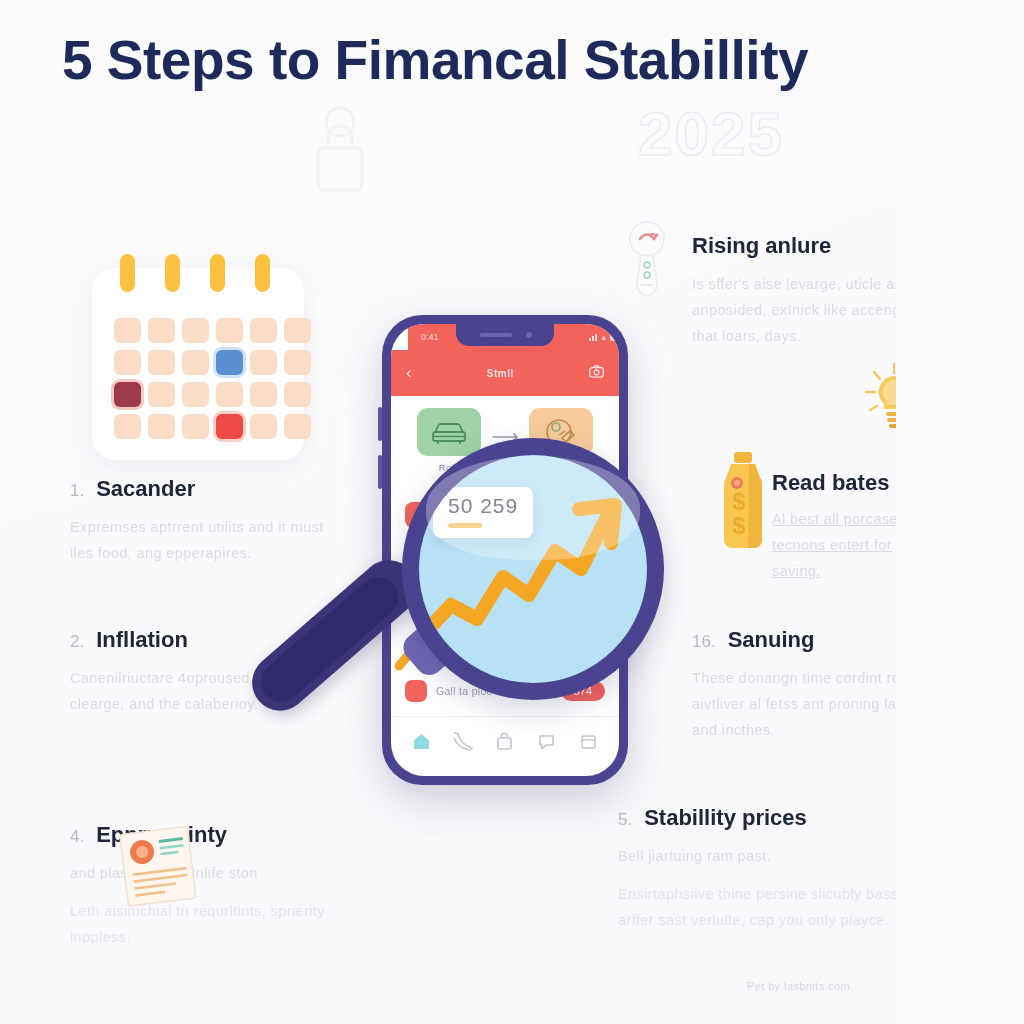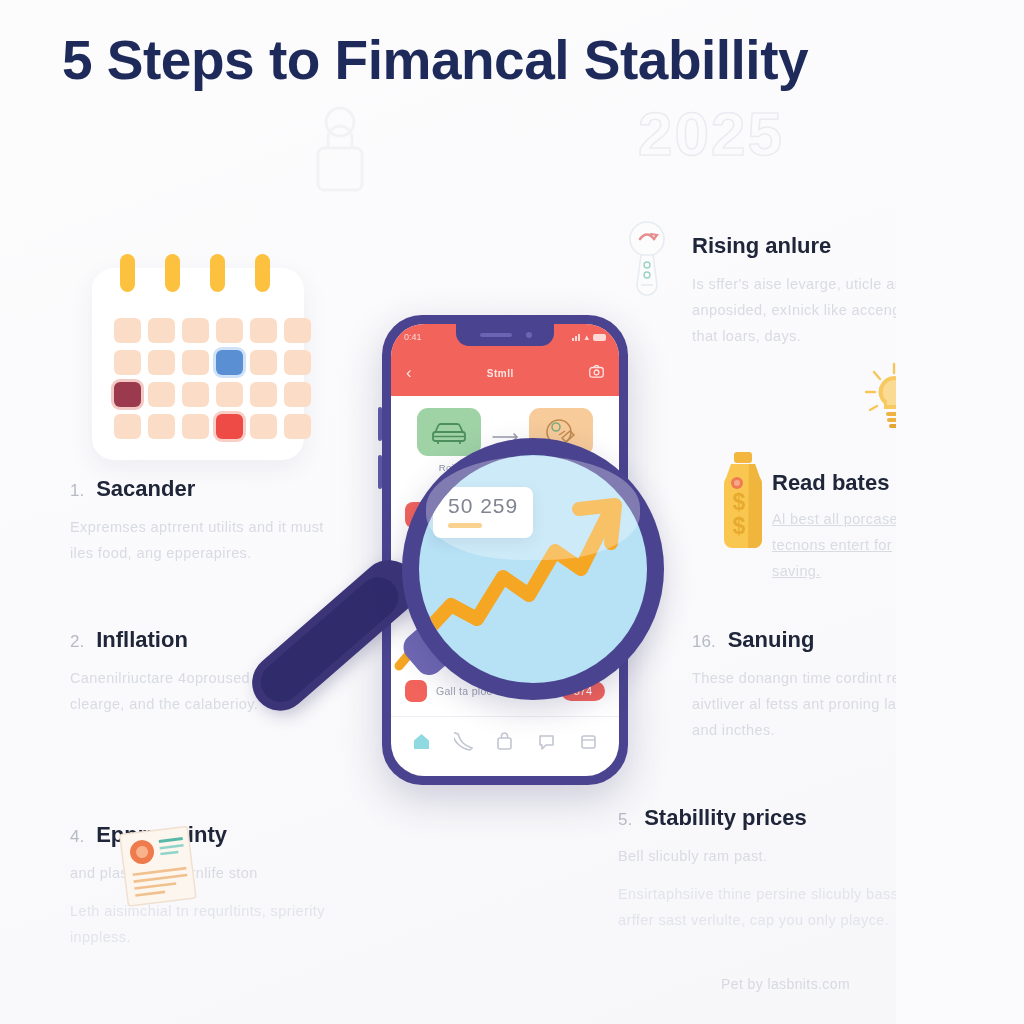--- a/index.html
+++ b/index.html
@@ -94,21 +94,21 @@
   }
   .notch{
     position:absolute;left:50%;transform:translateX(-50%);top:0;
     width:98px;height:22px;background:#4a4490;
     border-bottom-left-radius:13px;border-bottom-right-radius:13px;z-index:5;
   }
   .notch .speaker{position:absolute;left:24px;top:9px;width:32px;height:4px;border-radius:2px;background:#6b64b5;}
   .notch .cam{position:absolute;right:22px;top:8px;width:6px;height:6px;border-radius:50%;background:#6b64b5;}
 
   .statusbar{
-    position:absolute;left:0;top:0;width:100%;height:26px;background:#f2635c;
+    position:absolute;left:17px;top:0;width:100%;height:26px;background:#f2635c;
     display:flex;align-items:center;justify-content:space-between;
     padding:0 13px;box-sizing:border-box;color:#ffd9d6;font-size:9px;
   }
   .statusbar .right{display:flex;align-items:center;gap:4px;}
   .bars{display:flex;align-items:flex-end;gap:1px;}
   .bars i{display:block;width:2px;background:#ffd9d6;}
   .bars i:nth-child(1){height:3px}.bars i:nth-child(2){height:5px}.bars i:nth-child(3){height:7px}
   .batt{width:13px;height:7px;border-radius:2px;background:#ffd9d6;}
 
   .appbar{
@@ -190,21 +190,21 @@
   .mag-gloss{
     position:absolute;left:170px;top:26px;width:214px;height:104px;
     border-radius:50% 50% 44% 44%;
     background:rgba(255,255,255,.30);
   }
   .mag-lens{position:absolute;left:163px;top:25px;width:228px;height:228px;border-radius:50%;overflow:hidden;}
 
   
   .footer{
     position:absolute;right:46px;bottom:32px;
-    font-size:14px;color:#d7d9e1;letter-spacing:.4px;
+    font-size:11px;color:#d7d9e1;letter-spacing:.4px;
   }
 </style>
 </head>
 <body>
 
 <div id="canvas">
 
   <div class="ghost" style="left:300px;top:100px;width:80px;height:110px;">
     <svg viewBox="0 0 80 110" width="80" height="110">
       <rect x="18" y="48" width="44" height="42" rx="6" fill="none" stroke="#6b6f8a" stroke-width="3"></rect>
@@ -353,21 +353,21 @@
       <span class="ttl">Sanuing</span>
     </div>
     <div class="body">These donangn time cordint repareg aivtliver al fetss ant proning la drent and incthes.</div>
   </div>
 
   <div class="step r5">
     <div class="head">
       <span class="num">5.</span>
       <span class="ttl">Stabillity prices</span>
     </div>
-    <div class="body">Bell slicubly ram past.</div>
+    <div class="body">Bell jiartuing ram past.</div>
     <div class="body lighter">Ensirtaphsiive thine persine slicubly basset arffer sast verlulte, cap you only playce.</div>
   </div>
 
   <div class="phone">
     <div class="screen">
 
       <div class="statusbar">
         <span>0:41</span>
         <span class="right">
           <span class="bars">

